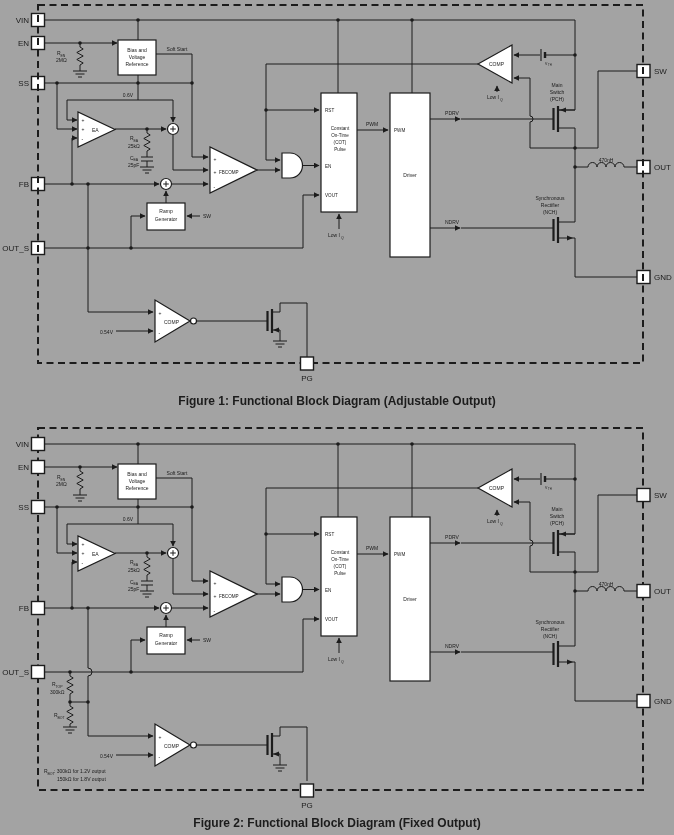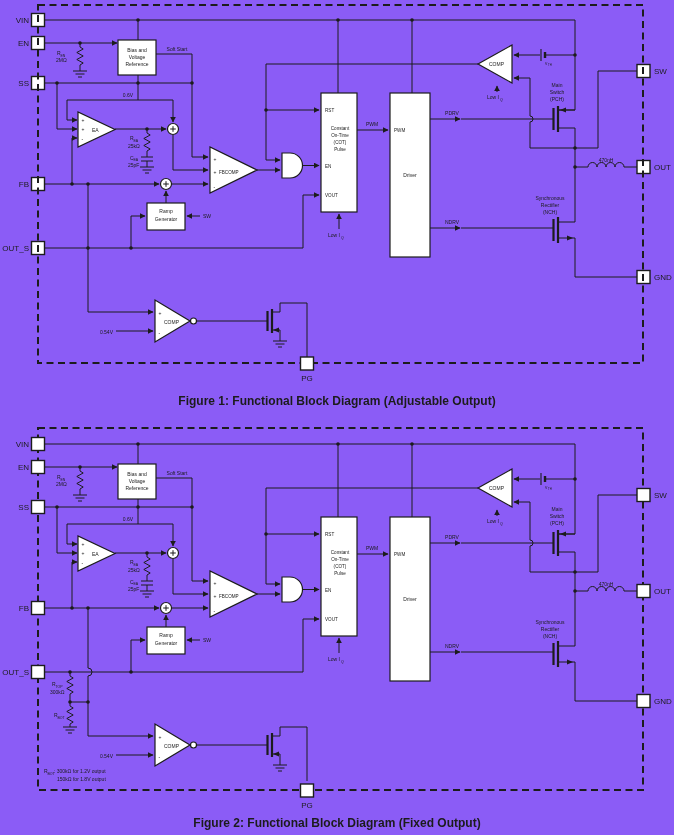--- a/index.html
+++ b/index.html
@@ -1,16 +1,16 @@
 <!DOCTYPE html>
 <html><head>
 <meta charset="utf-8">
 <style>
   html,body{margin:0;padding:0;background:#ffffff;}
-  .page{width:674px;height:835px;position:relative;background:#8b5cf6;overflow:hidden;}
+  .page{width:674px;height:835px;position:relative;background:#a3a3a3;overflow:hidden;}
   svg{display:block;}
   svg text{font-family:"Liberation Sans", sans-serif;fill:#1c1c1c;}
   .wire{stroke:#1c1c1c;stroke-width:1;fill:none;}
   .bar{stroke:#1c1c1c;stroke-width:2.2;fill:none;}
   .blk{fill:#ffffff;stroke:#1c1c1c;stroke-width:1.2;}
   .pin{fill:#ffffff;stroke:#1c1c1c;stroke-width:1.4;}
   .tri{fill:#ffffff;stroke:#1c1c1c;stroke-width:1.2;}
   .dot{fill:#1c1c1c;}
   .border{fill:none;stroke:#1c1c1c;stroke-width:2;stroke-dasharray:7 4.5;}
   .t5{font-size:5px;}

